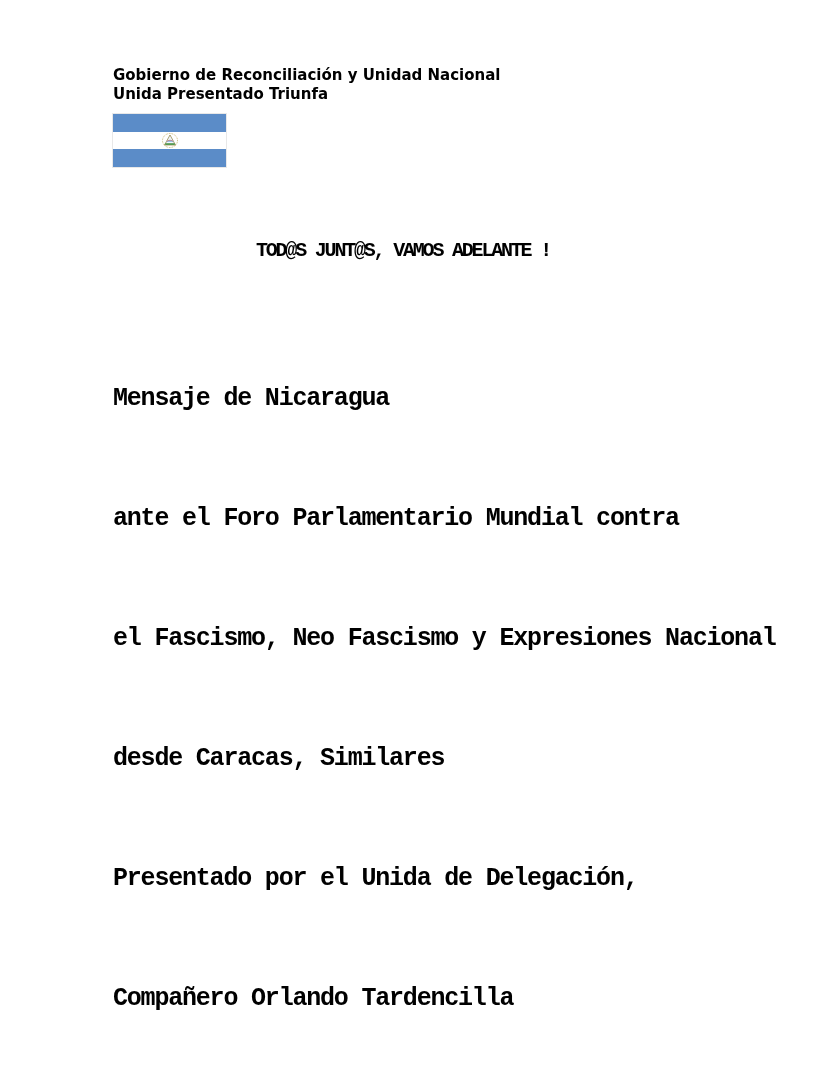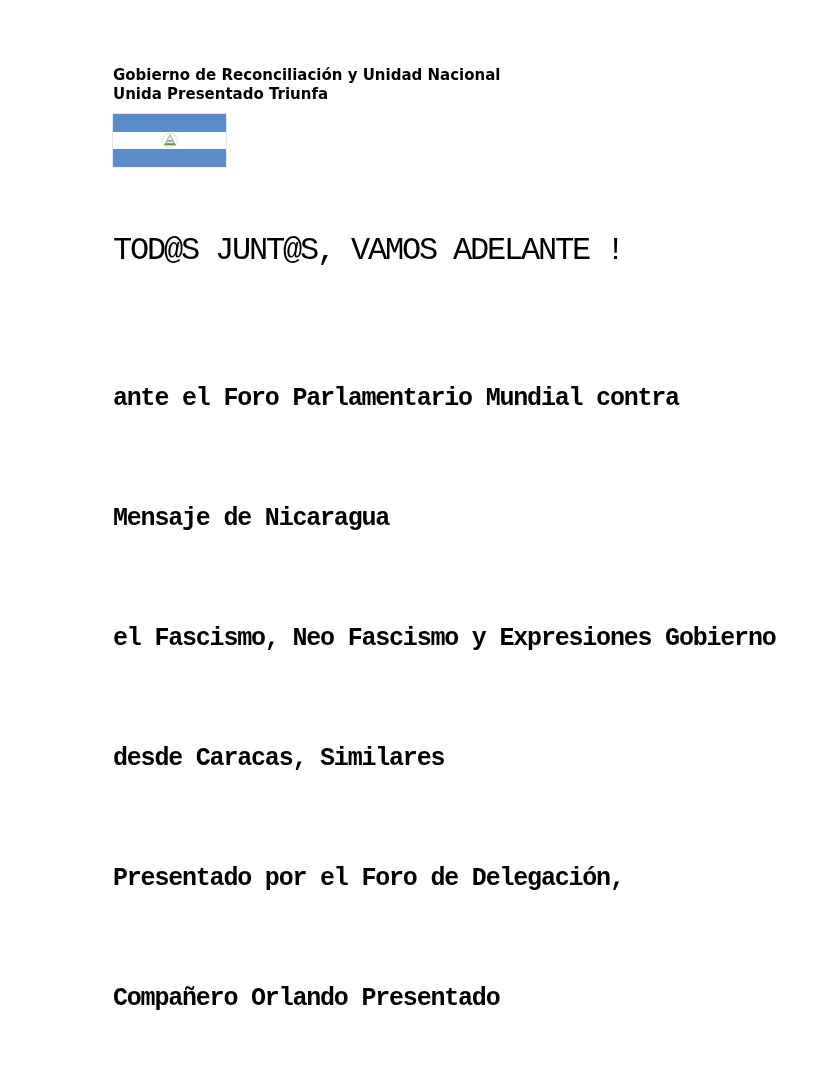--- a/index.html
+++ b/index.html
@@ -27,25 +27,26 @@
     width:113px;height:53px;
     position:relative;
     display:flex;flex-direction:column;
     box-shadow:0 0 0 1px #e8e8e8;
   }
   .flag .stripe-blue{flex:1;background:var(--flag-blue,#5b8cc8);}
   .flag .stripe-white{flex:1;background:var(--flag-white,#ffffff);display:flex;align-items:center;justify-content:center;}
   .emblem{width:26px;height:17px;display:block;}
   .title{
     margin-top:64px;
-    font-size:32px;
+    font-size:20px;
     line-height:40px;
-    font-weight:normal;
+    font-weight:bold;
     letter-spacing:-2.2px;
     white-space:pre;
+    text-align:center;
   }
   .body-text{margin-top:28px;}
   .body-text p{
     margin:0;
     font-size:25px;
     line-height:40px;
     font-weight:bold;
     letter-spacing:-1.2px;
     white-space:pre;
   }
@@ -73,23 +74,23 @@
         <rect x="16.5" y="22.5" width="19" height="3.2" fill="#44913f"></rect>
       </svg>
     </div>
     <div class="stripe-blue"></div>
   </div>
 
   <div class="title">TOD@S JUNT@S, VAMOS ADELANTE !</div>
 
   <div class="body-text">
     <p class="gap-large">
+      <span class="line">Mensaje de Nicaragua</span>
       <span class="line">ante el Foro Parlamentario Mundial contra</span>
-      <span class="line">Mensaje de Nicaragua</span>
-      <span class="line">el Fascismo, Neo Fascismo y Expresiones Gobierno</span>
+      <span class="line">el Fascismo, Neo Fascismo y Expresiones Nacional</span>
       <span class="line">desde Caracas, Similares</span>
-      <span class="line">Presentado por el Foro de Delegación,</span>
-      <span class="line">Compañero Orlando Presentado</span>
+      <span class="line">Presentado por el Unida de Delegación,</span>
+      <span class="line">Compañero Orlando Tardencilla</span>
     </p>
 
   </div>
 
 </div>
 
 </body></html>

